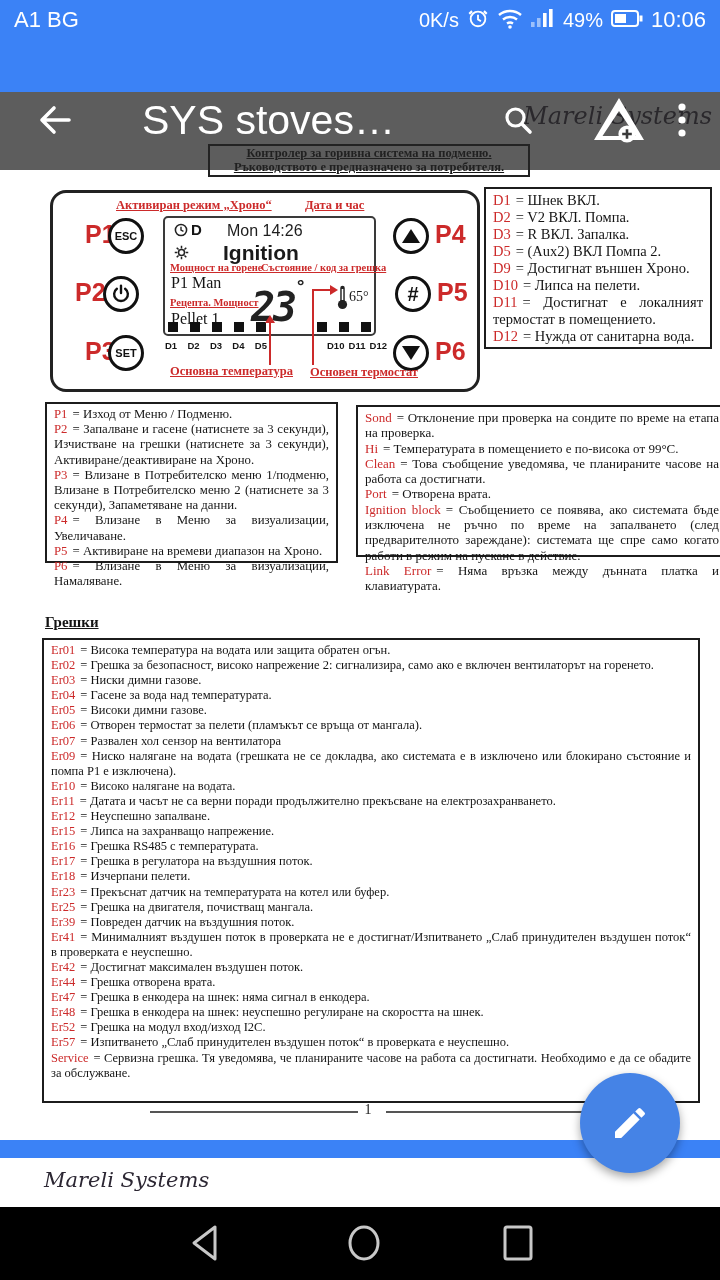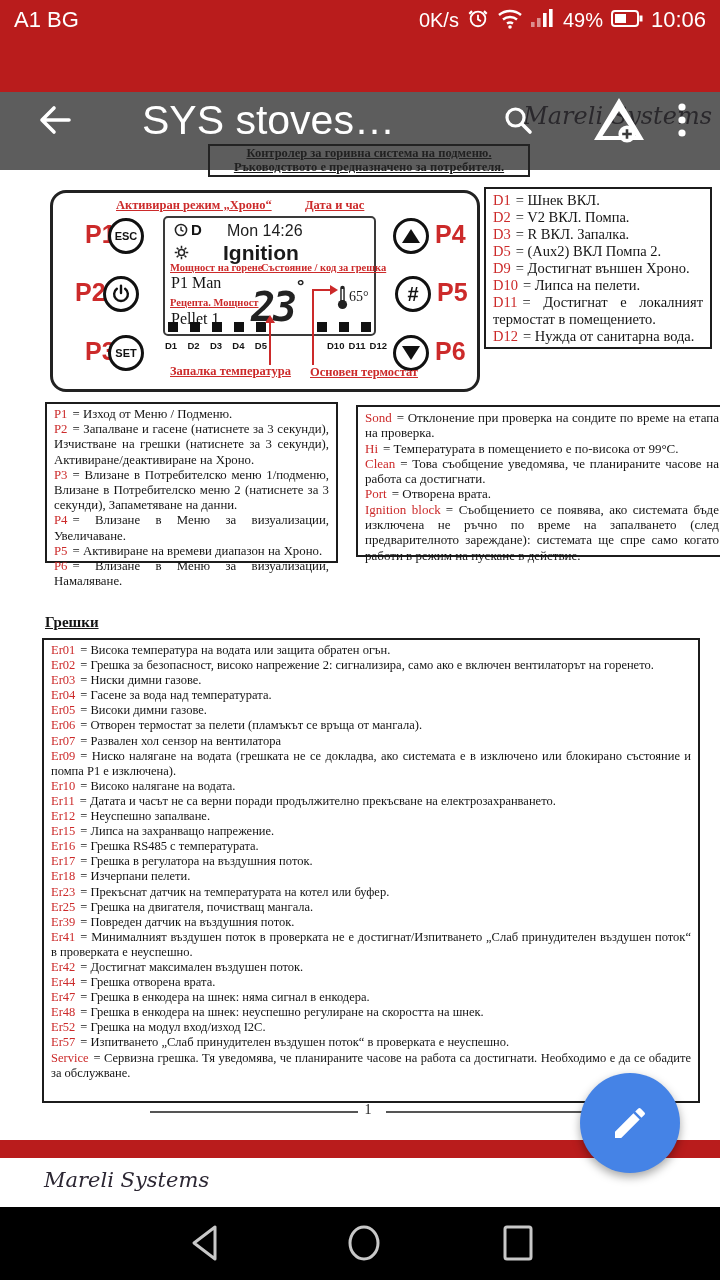--- a/index.html
+++ b/index.html
@@ -1,16 +1,16 @@
 <!DOCTYPE html>
 <html><head>
 <meta charset="utf-8">
 <style>
   html,body{margin:0;padding:0;background:#000;}
-  .screen{position:relative;width:720px;height:1280px;background:#b91c1c;overflow:hidden;
+  .screen{position:relative;width:720px;height:1280px;background:#3b82f6;overflow:hidden;
           font-family:"Liberation Sans",sans-serif;}
 
   
   .statusbar{position:absolute;top:0;left:0;width:720px;height:40px;color:#fff;
              display:flex;justify-content:space-between;align-items:center;padding:0 14px;box-sizing:border-box;}
   .sb-carrier{font-size:22px;}
   .sb-right{display:flex;align-items:center;gap:8px;}
   .sb-txt{font-size:20px;}
   .sb-time{font-size:22px;}
 
@@ -245,21 +245,21 @@
         <span>D11</span>
         <span>D12</span>
       </div>
 
       <div class="arr" style="left:216px;top:130px;width:2px;height:42px;"></div>
       <div class="arrhead-up" style="left:212px;top:122px;"></div>
       <div class="arr" style="left:259px;top:97px;width:2px;height:75px;"></div>
       <div class="arr" style="left:259px;top:96px;width:18px;height:2px;"></div>
       <div class="arrhead-right" style="left:277px;top:92px;"></div>
 
-      <span class="an" style="top:171px;left:117px;">Запалка температура</span>
+      <span class="an" style="top:171px;left:117px;">Основна температура</span>
       <span class="an" style="top:172px;left:257px;">Основен термостат</span>
     </div>
 
     <div class="tbox dbox">
       <p class="row"><span class="rk">D1</span><span>= Шнек ВКЛ.</span></p>
       <p class="row"><span class="rk">D2</span><span>= V2 ВКЛ. Помпа.</span></p>
       <p class="row"><span class="rk">D3</span><span>= R ВКЛ. Запалка.</span></p>
       <p class="row"><span class="rk">D5</span><span>= (Aux2) ВКЛ Помпа 2.</span></p>
       <p class="row"><span class="rk">D9</span><span>= Достигнат външен Хроно.</span></p>
       <p class="row"><span class="rk">D10</span><span>= Липса на пелети.</span></p>
@@ -275,20 +275,21 @@
       <p class="row"><span class="rk">P5</span><span>= Активиране на времеви диапазон на Хроно.</span></p>
       <p class="row"><span class="rk">P6</span><span>= Влизане в Меню за визуализации, Намаляване.</span></p>
     </div>
 
     <div class="tbox mbox">
       <p class="row"><span class="rk">Sond</span><span>= Отклонение при проверка на сондите по време на етапа на проверка.</span></p>
       <p class="row"><span class="rk">Hi</span><span>= Температурата в помещението е по-висока от 99°C.</span></p>
       <p class="row"><span class="rk">Clean</span><span>= Това съобщение уведомява, че планираните часове на работа са достигнати.</span></p>
       <p class="row"><span class="rk">Port</span><span>= Отворена врата.</span></p>
       <p class="row"><span class="rk">Ignition block</span><span>= Съобщението се появява, ако системата бъде изключена не ръчно по време на запалването (след предварителното зареждане): системата ще спре само когато работи в режим на пускане в действие.</span></p>
+      <p class="row"><span class="rk">Link Error</span><span>= Няма връзка между дънната платка и клавиатурата.</span></p>
     </div>
 
     <div class="err-title">Грешки</div>
 
     <div class="tbox ebox">
       <p class="row"><span class="rk">Er01</span><span>= Висока температура на водата или защита обратен огън.</span></p>
       <p class="row"><span class="rk">Er02</span><span>= Грешка за безопасност, високо напрежение 2: сигнализира, само ако е включен вентилаторът на горенето.</span></p>
       <p class="row"><span class="rk">Er03</span><span>= Ниски димни газове.</span></p>
       <p class="row"><span class="rk">Er04</span><span>= Гасене за вода над температурата.</span></p>
       <p class="row"><span class="rk">Er05</span><span>= Високи димни газове.</span></p>

